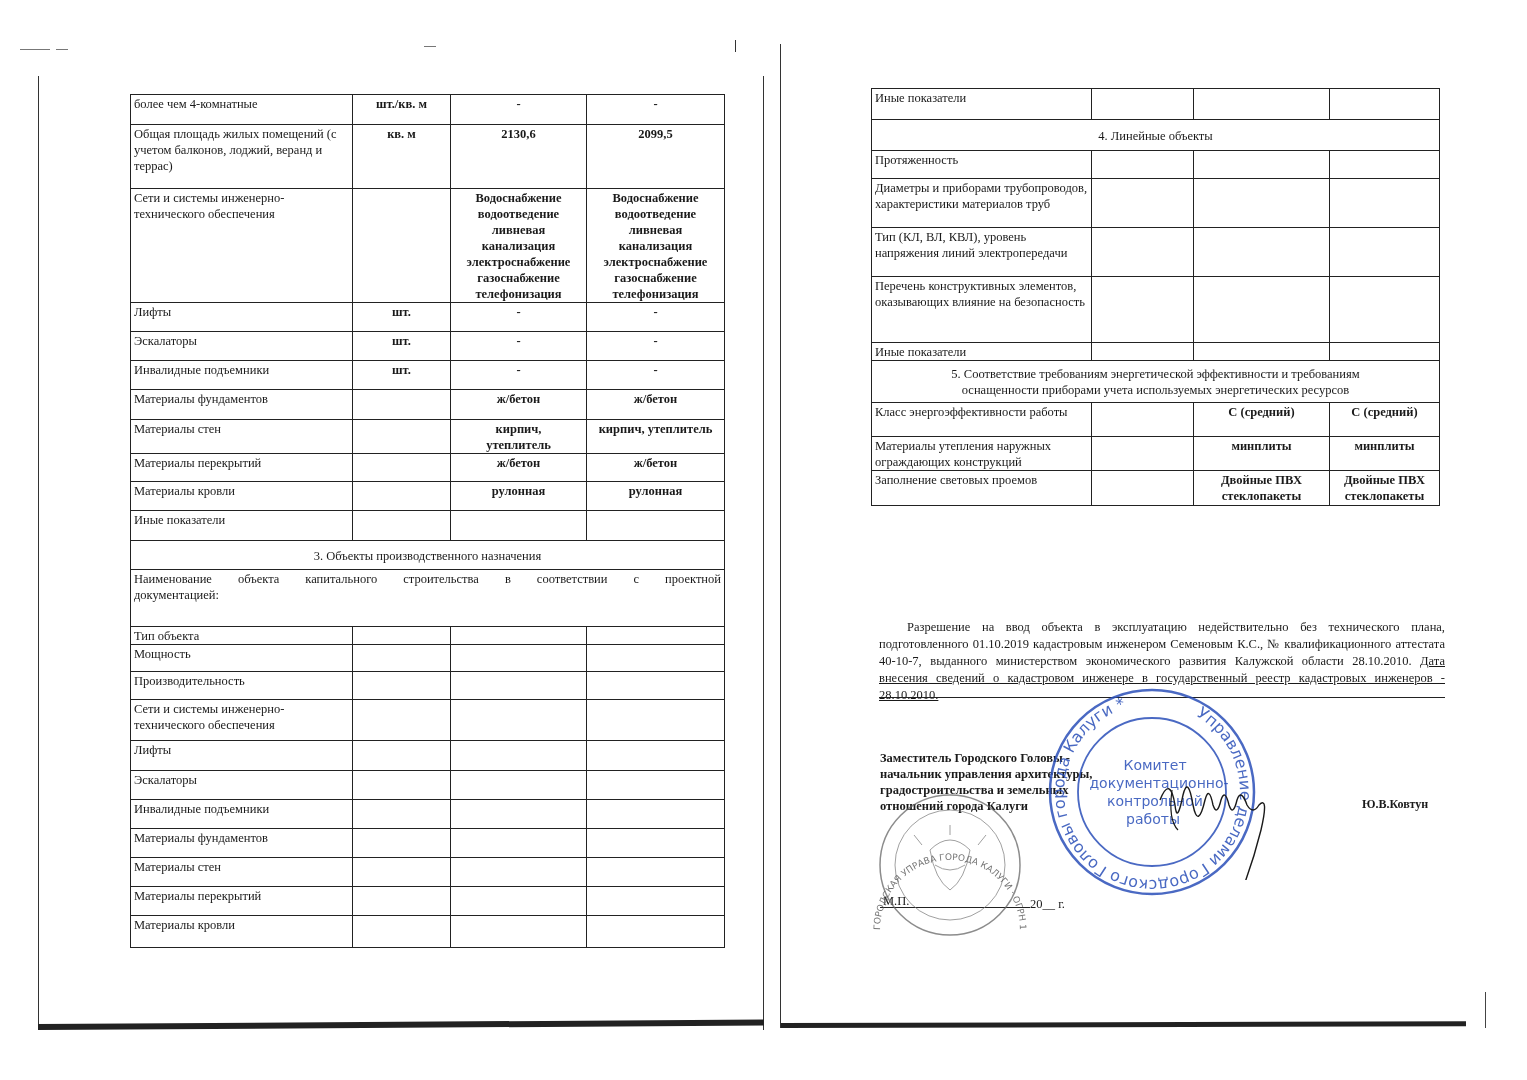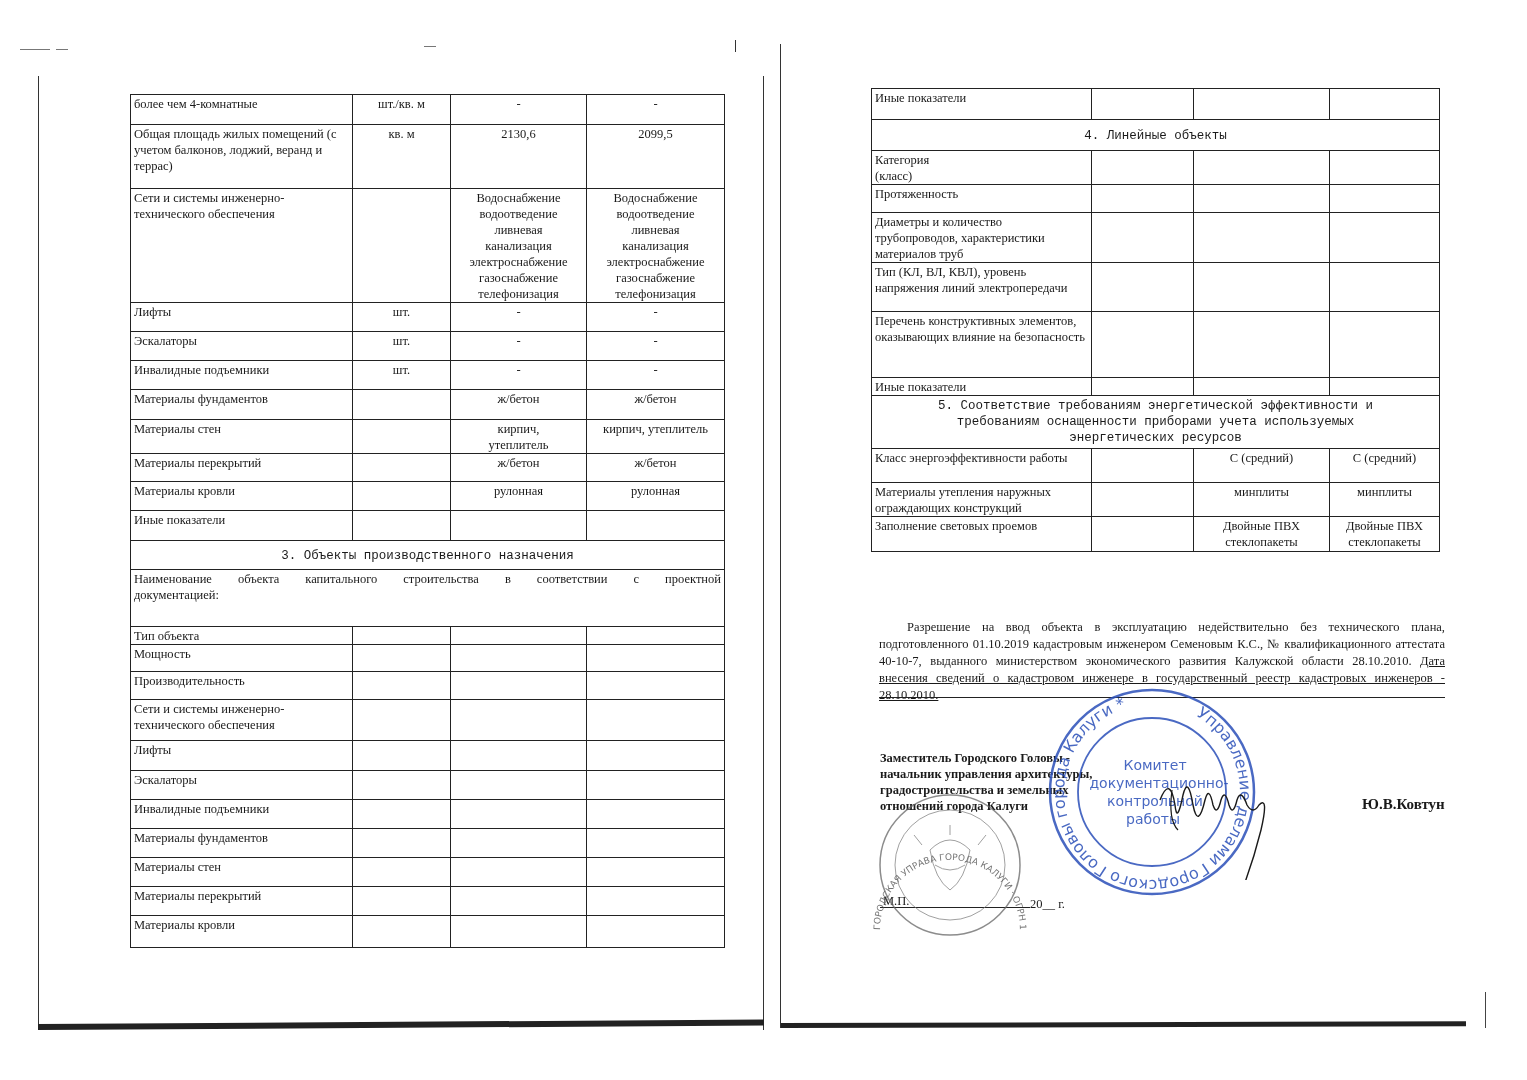--- a/index.html
+++ b/index.html
@@ -8,35 +8,35 @@
 
   .page-frame-left { position: absolute; left: 38px; top: 76px; width: 726px; height: 954px; border-left: 1px solid #333; border-right: 1px solid #333; }
   .page-frame-left .bottom-bar { position: absolute; left: -1px; right: -1px; bottom: 0; height: 6px; background: #222; transform: rotate(-0.35deg); transform-origin: left; }
   .page-frame-right { position: absolute; left: 780px; top: 44px; width: 706px; height: 984px; border-left: 1px solid #333; }
   .page-frame-right .bottom-bar { position: absolute; left: 0; right: 20px; bottom: 0; height: 5px; background: #222; transform: rotate(-0.15deg); transform-origin: left; }
   .right-edge { position: absolute; left: 1485px; top: 992px; width: 1px; height: 36px; background: #444; }
   .scan-mark { position: absolute; height: 1px; background: #777; }
 
   table.doc { border-collapse: collapse; position: absolute; table-layout: fixed; }
   table.doc td { border: 1px solid #222; vertical-align: top; padding: 1px 3px 0 3px; }
-  table.doc td.c { text-align: center; }
-  table.doc td.span { text-align: center; font-family: Liberation Mono, monospace; }
+  table.doc td.c { text-align: center; font-weight: bold; }
+  table.doc td.span { text-align: center; }
   .just-wrap { text-align: justify; }
 
   #left-table { left: 130px; top: 94px; width: 594px; }
   #right-table { left: 871px; top: 88px; width: 568px; }
 
   .multiline { white-space: pre-line; }
 
   .note { position: absolute; left: 879px; top: 619px; width: 566px; text-align: justify; font-size: 12.5px; line-height: 17px; text-indent: 28px; }
   .note .ul { text-decoration: underline; }
   .note-rule { position: absolute; left: 879px; top: 697px; width: 566px; height: 1px; background: #222; }
 
   .sig-block { position: absolute; left: 880px; top: 750px; font-weight: bold; font-size: 12.5px; line-height: 16px; width: 240px; }
-  .sig-name { position: absolute; left: 1362px; top: 796px; font-weight: bold; font-size: 15px; }
+  .sig-name { position: absolute; left: 1362px; top: 796px; font-weight: bold; font-size: 12px; }
   .date-line { position: absolute; left: 880px; top: 896px; font-size: 12.5px; }
   .date-line .blank { display: inline-block; width: 150px; border-bottom: 1px solid #222; height: 12px; vertical-align: baseline; }
   .mp { position: absolute; left: 883px; top: 893px; font-size: 12.5px; }
 
   .stamp { position: absolute; pointer-events: none; }
   .stamp-blue { left: 1045px; top: 685px; width: 215px; height: 215px; }
   .stamp-gray { left: 860px; top: 790px; width: 180px; height: 150px; }
   .signature { position: absolute; left: 1150px; top: 760px; width: 140px; height: 120px; pointer-events: none; }
 </style>
 </head>
@@ -226,35 +226,28 @@
   <tbody>
     <tr style="height:31px">
       <td>Иные показатели</td>
       <td></td>
         <td></td>
         <td></td>
     </tr>
     <tr style="height:31px">
       <td colspan="4" class="span" style="vertical-align:middle">4. Линейные объекты</td>
     </tr>
-    <tr style="height:33px">
-      <td class="multiline">Категория
-(класс)</td>
-      <td></td>
-        <td></td>
-        <td></td>
-    </tr>
     <tr style="height:28px">
       <td>Протяженность</td>
       <td></td>
         <td></td>
         <td></td>
     </tr>
     <tr style="height:49px">
-      <td>Диаметры и количество трубопроводов, характеристики материалов труб</td>
+      <td>Диаметры и приборами трубопроводов, характеристики материалов труб</td>
       <td></td>
         <td></td>
         <td></td>
     </tr>
     <tr style="height:49px">
       <td>Тип (КЛ, ВЛ, КВЛ), уровень напряжения линий электропередачи</td>
       <td></td>
         <td></td>
         <td></td>
     </tr>

